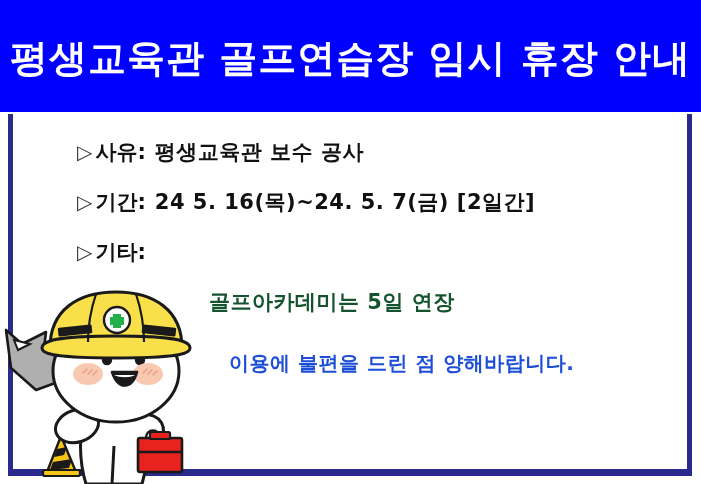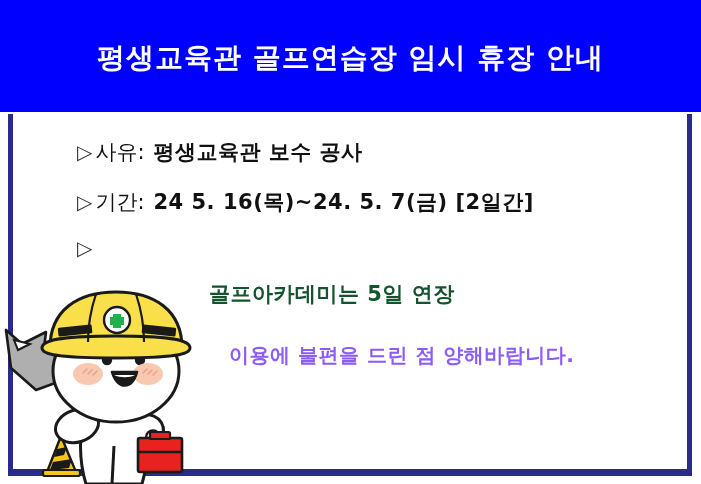--- a/index.html
+++ b/index.html
@@ -29,21 +29,21 @@
     top: 0;
     width: 701px;
     height: 112px;
     background: #0000ff;
     display: flex;
     align-items: center;
     justify-content: center;
   }
   #title-text {
     color: #ffffff;
-    font-size: 28px;
+    font-size: 38px;
     font-weight: bold;
     letter-spacing: 1px;
     white-space: nowrap;
     font-family: "DejaVu Sans", "Liberation Sans", sans-serif;
     line-height: 1;
     margin-top: 4px;
   }
 
   
   #body-frame {
@@ -76,39 +76,39 @@
     margin-bottom: 22px;
   }
   .bullet-icon {
     font-size: 20px;
     font-weight: normal;
     color: #333333;
     margin-right: 3px;
     line-height: 1;
   }
   .row-label {
-    font-weight: normal;
+    font-weight: bold;
     margin-right: 9px;
   }
   .row-value {
     font-weight: bold;
     letter-spacing: 0.5px;
   }
   .sub-line {
     font-size: 21px;
     font-weight: bold;
     color: #14532d;
     white-space: nowrap;
     margin: 0 0 16px 132px;
     letter-spacing: 0.5px;
   }
   #closing-line {
     font-size: 20px;
     font-weight: bold;
-    color: #8b5cf6;
+    color: #1d4ed8;
     white-space: nowrap;
     margin: 34px 0 0 152px;
     letter-spacing: 0.5px;
   }
 
   
   #mascot {
     position: absolute;
     left: 0px;
     top: 286px;
@@ -137,20 +137,21 @@
       </div>
 
       <div class="notice-row">
         <span class="bullet-icon">▷</span>
         <span class="row-label">기간:</span>
         <span class="row-value">24 5. 16(목)~24. 5. 7(금) [2일간]</span>
       </div>
 
       <div class="notice-row">
         <span class="bullet-icon">▷</span>
+        <span class="row-label">기타:</span>
       </div>
 
       <div class="sub-line">골프아카데미는 5일 연장</div>
 
 
       <div id="closing-line">이용에 불편을 드린 점 양해바랍니다.</div>
 
     </div>
   </div>
 

